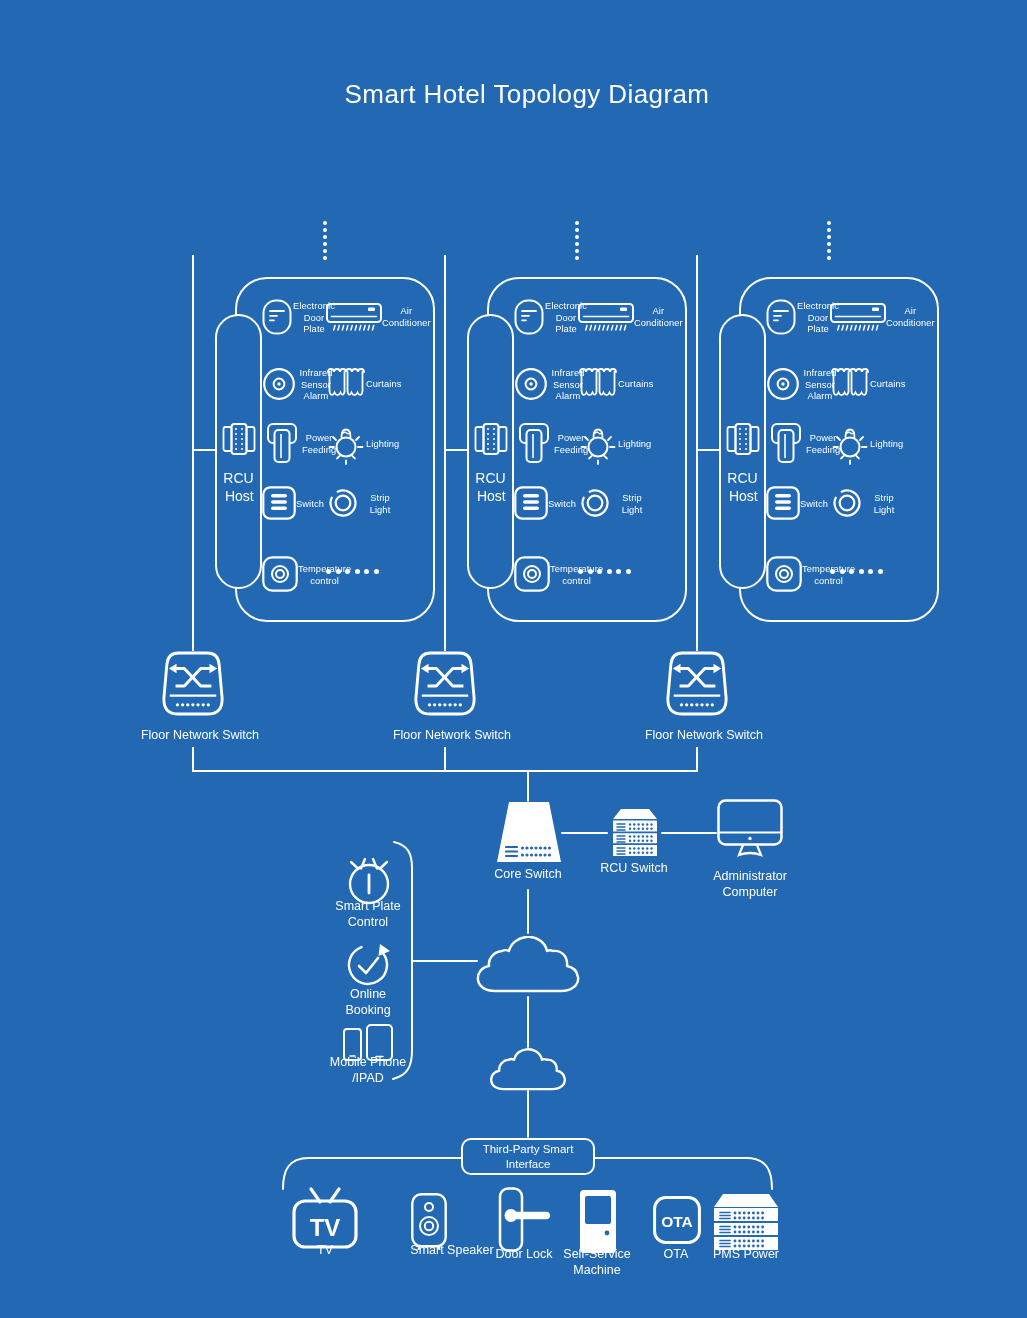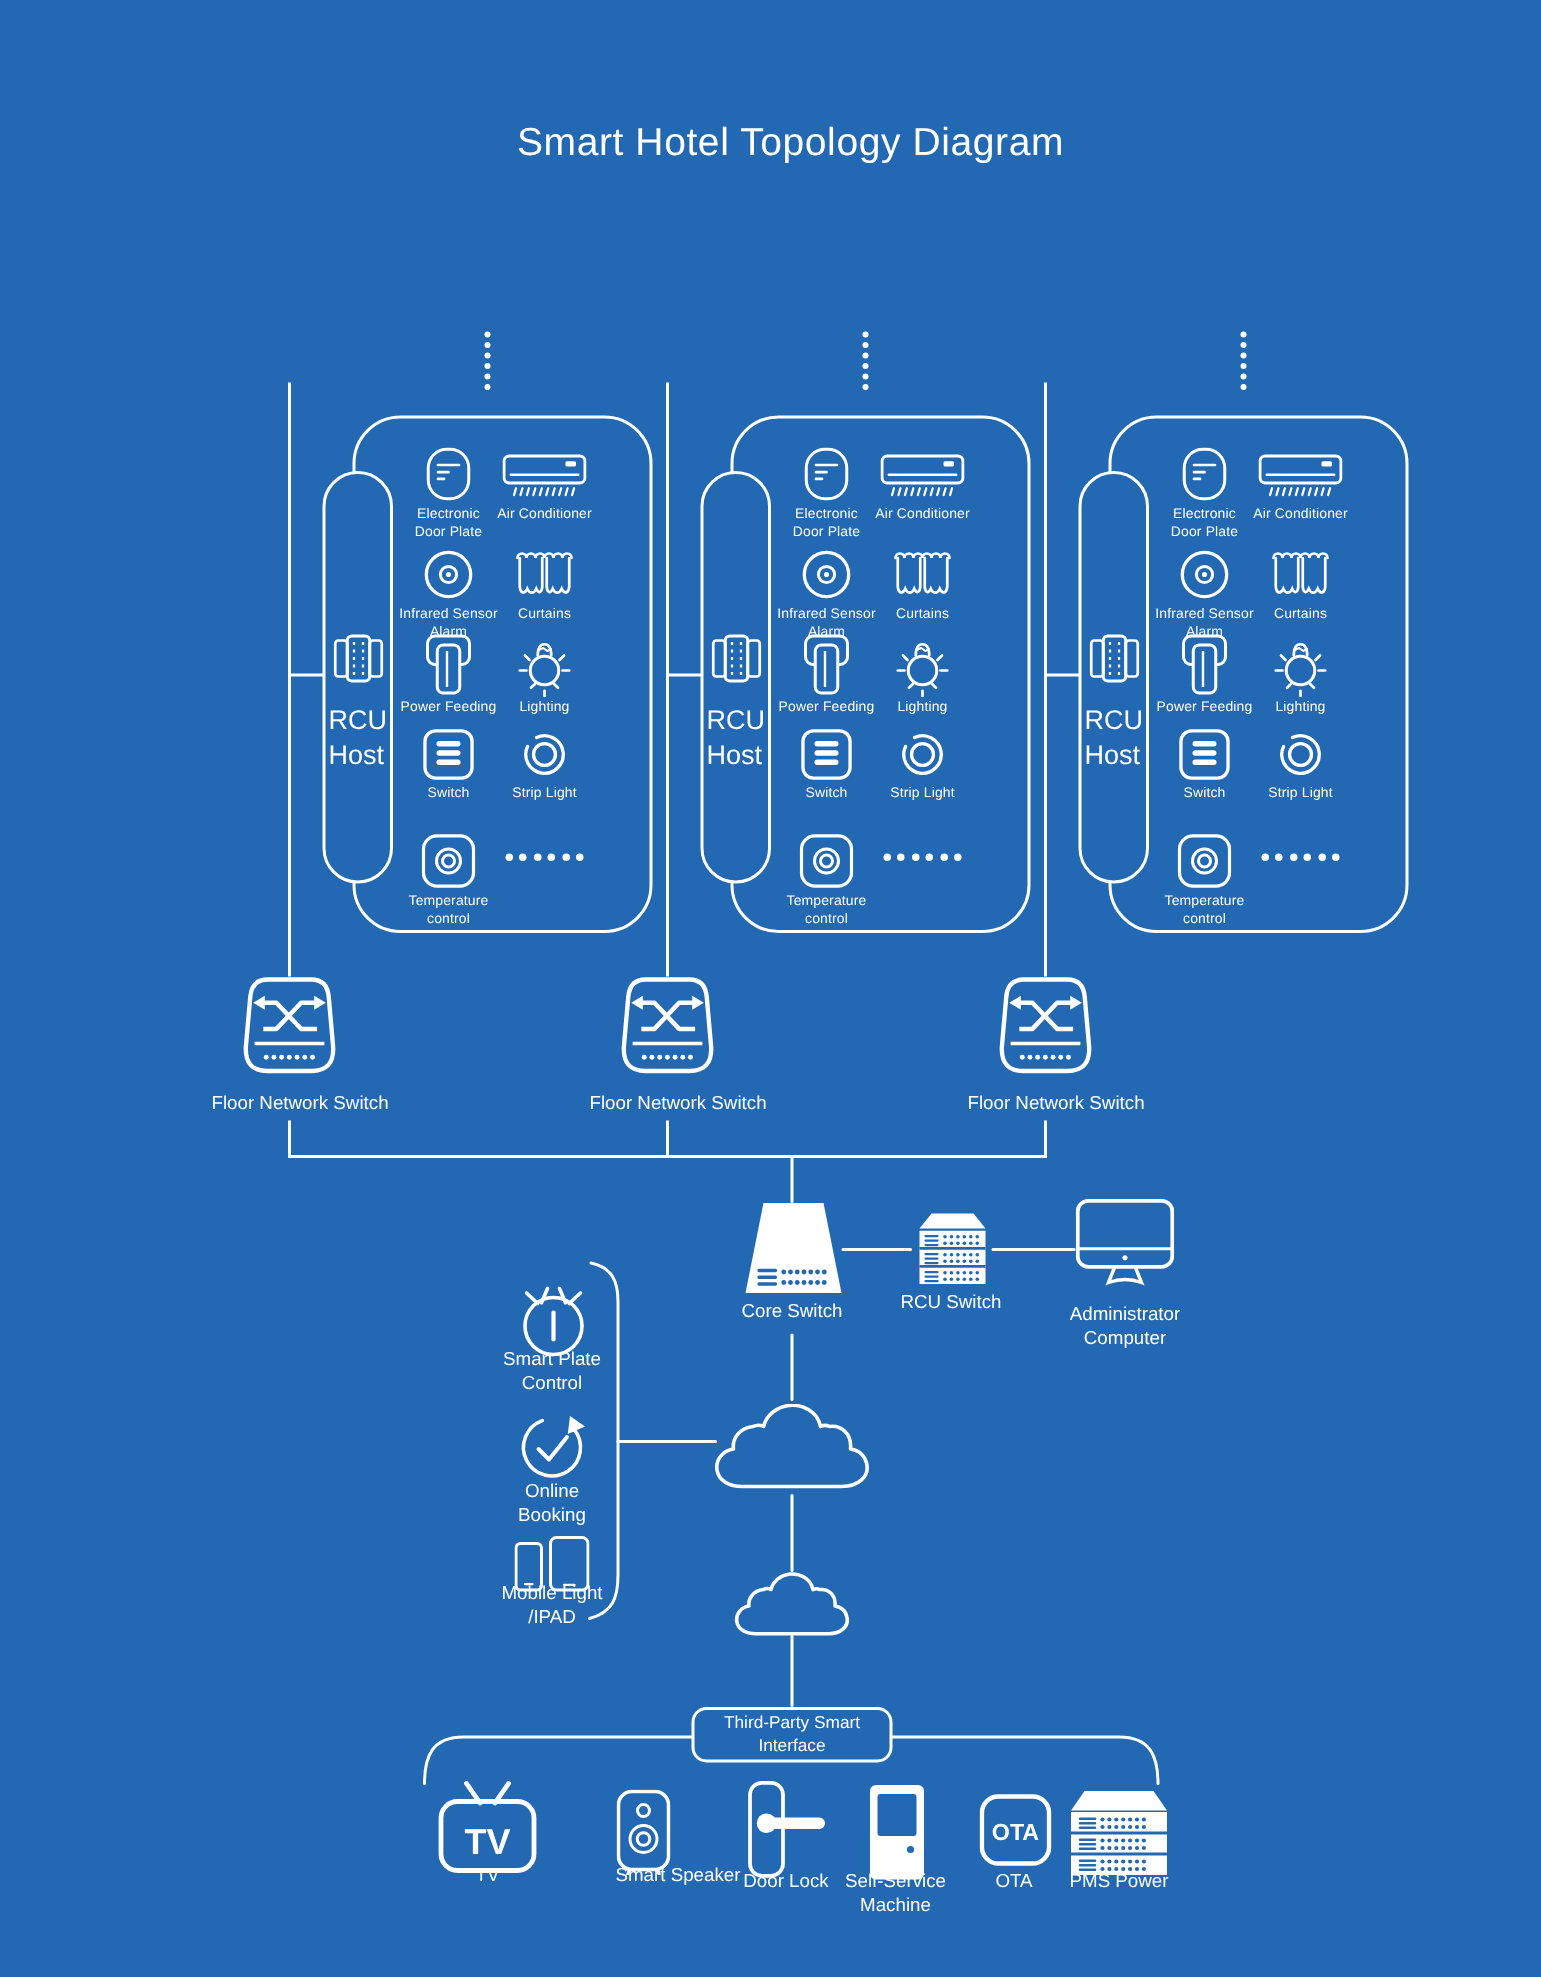--- a/index.html
+++ b/index.html
@@ -19,22 +19,22 @@
   .riser{left:192px;top:255px;width:2px;height:396px;}
   .stub{left:194px;top:449px;width:22px;height:2px;}
   .drop{left:192px;top:747px;width:2px;height:25px;}
   .vdots{position:absolute;left:323px;top:221px;display:flex;flex-direction:column;gap:3px;}
   .vdots i{width:4px;height:4px;border-radius:50%;background:var(--fg);}
   .room-box{position:absolute;left:235px;top:277px;width:200px;height:345px;
             border:2px solid var(--fg);border-radius:32px;}
   .rcu-host{position:absolute;left:215px;top:314px;width:47px;height:275px;background:var(--bg);
             border:2px solid var(--fg);border-radius:24px;display:flex;flex-direction:column;
             align-items:center;padding-top:100px;}
-  .rcu-host .rlabel{margin-top:7px;font-size:18px;line-height:1.3;text-align:left;white-space:pre-line;}
-  .dev{position:absolute;width:74px;display:flex;flex-direction:column;align-items:center;}
+  .rcu-host .rlabel{margin-top:7px;font-size:14px;line-height:1.3;text-align:right;white-space:pre-line;}
+  .dev{position:absolute;width:74px;display:flex;flex-direction:row;align-items:center;}
   .ibox{display:flex;align-items:center;justify-content:center;}
   .dlabel{margin-top:3px;font-size:9.3px;line-height:1.25;text-align:center;white-space:pre-line;letter-spacing:.1px;}
   .hdots{display:flex;gap:4.5px;margin-top:13px;}
   .hdots i{width:5px;height:5px;border-radius:50%;background:var(--fg);}
   .fswitch{position:absolute;left:162px;top:650px;}
   .fs-label{left:200px;top:727px;font-size:12.5px;}
 
   
   .t-title{left:527px;top:78px;font-size:26px;letter-spacing:.4px;white-space:nowrap;}
   .fs12{font-size:12.5px;}
@@ -669,21 +669,21 @@
   </svg>
   <div class="lbl fs12" style="left:368px;top:986px">Online
 Booking</div>
 
   <svg class="abs" style="left:343px;top:1023px" width="50" height="40" viewBox="0 0 50 40" fill="none" stroke="#ffffff" stroke-linecap="round">
     <rect x="1" y="6" width="17" height="31" rx="3" stroke-width="2"></rect>
     <path d="M7,33 H12" stroke-width="1.5"></path>
     <rect x="24" y="2" width="25" height="35" rx="4" stroke-width="2"></rect>
     <path d="M33,33.5 H40" stroke-width="1.5"></path>
   </svg>
-  <div class="lbl fs12" style="left:368px;top:1054px">Mobile Light
+  <div class="lbl fs12" style="left:368px;top:1054px">Mobile Phone
 /IPAD</div>
 
   <svg class="abs" style="left:475px;top:936px" width="106" height="58" viewBox="0 0 106 58" fill="none" stroke="#ffffff" stroke-width="2.4" stroke-linejoin="round">
     <path d="M20,55 H86 C98,55 104,48 103,41 C102,35 98,31 92,30 C93,20 86,14 78,15 C76,14 74,14 72,15 C70,5 60,0 51,1 C43,2 36,7 34,15 C32,14 29,14 27,15 C18,16 13,23 14,30 C7,31 2,37 3,44 C4,51 11,55 20,55 Z"></path>
   </svg>
   <svg class="abs" style="left:489px;top:1048px" width="78" height="44" viewBox="0 0 106 58" fill="none" stroke="#ffffff" stroke-width="3.2" stroke-linejoin="round">
     <path d="M20,55 H86 C98,55 104,48 103,41 C102,35 98,31 92,30 C93,20 86,14 78,15 C76,14 74,14 72,15 C70,5 60,0 51,1 C43,2 36,7 34,15 C32,14 29,14 27,15 C18,16 13,23 14,30 C7,31 2,37 3,44 C4,51 11,55 20,55 Z"></path>
   </svg>
 
   <div class="third-box">Third-Party Smart

